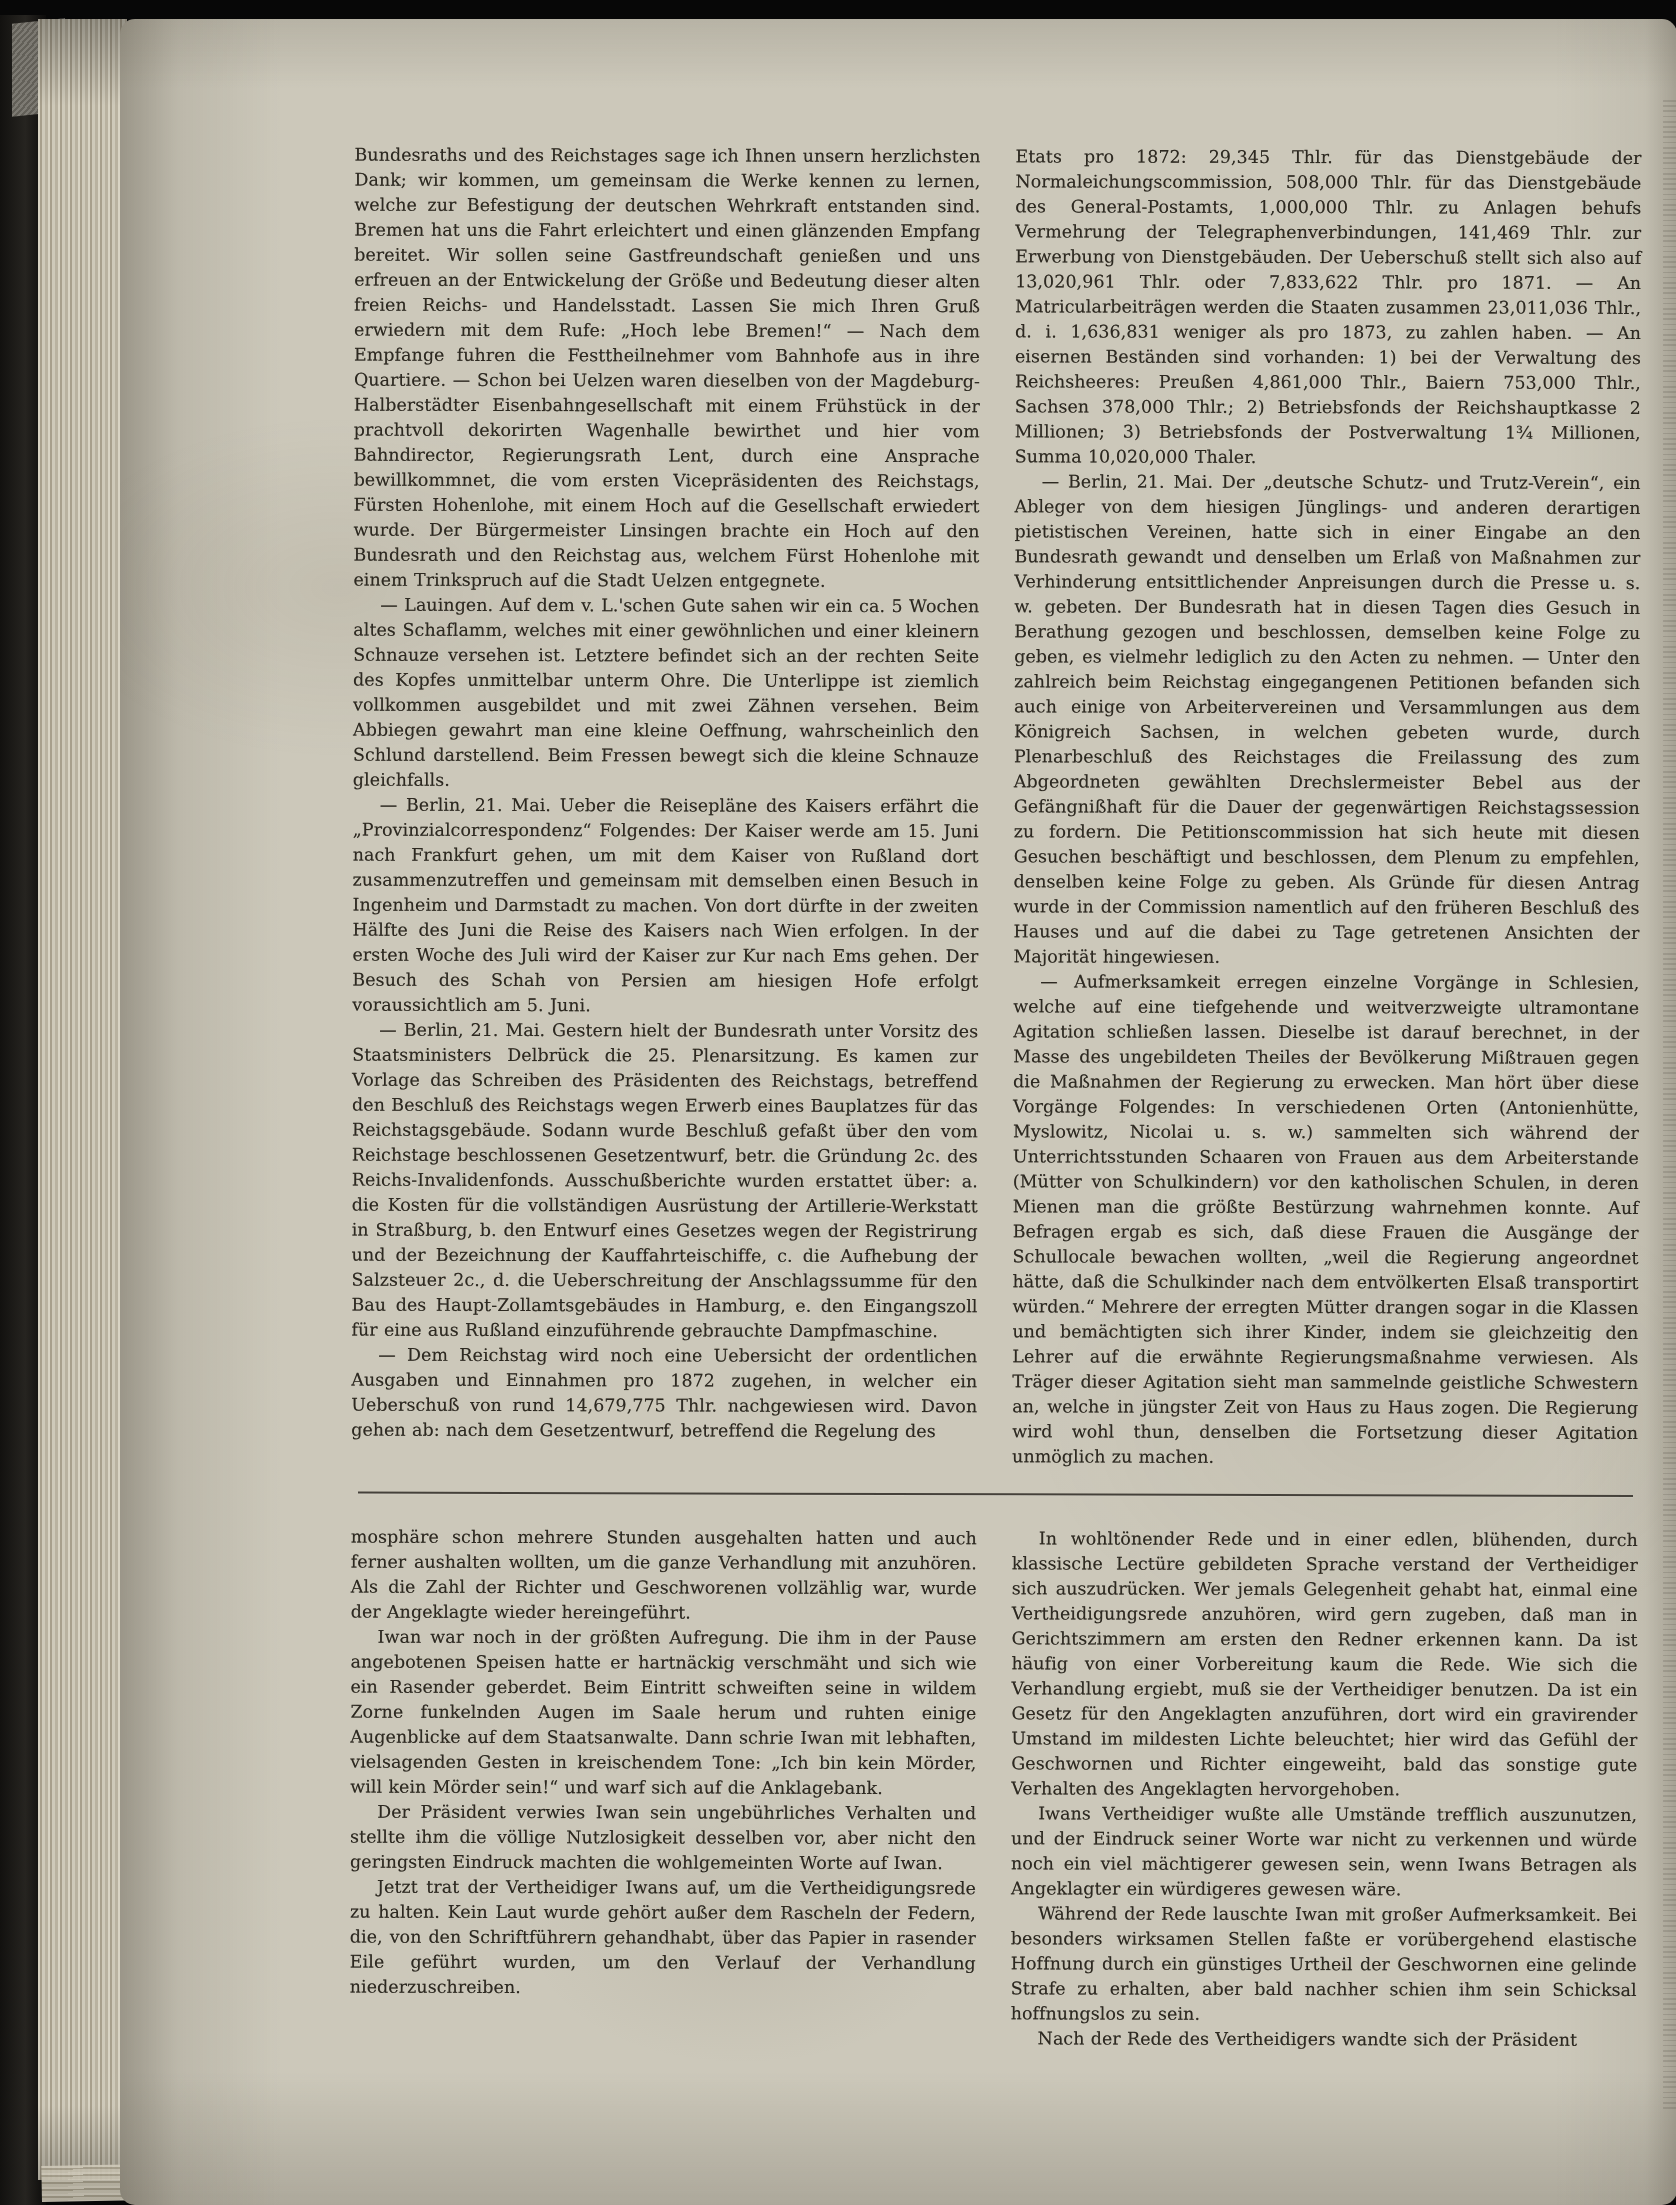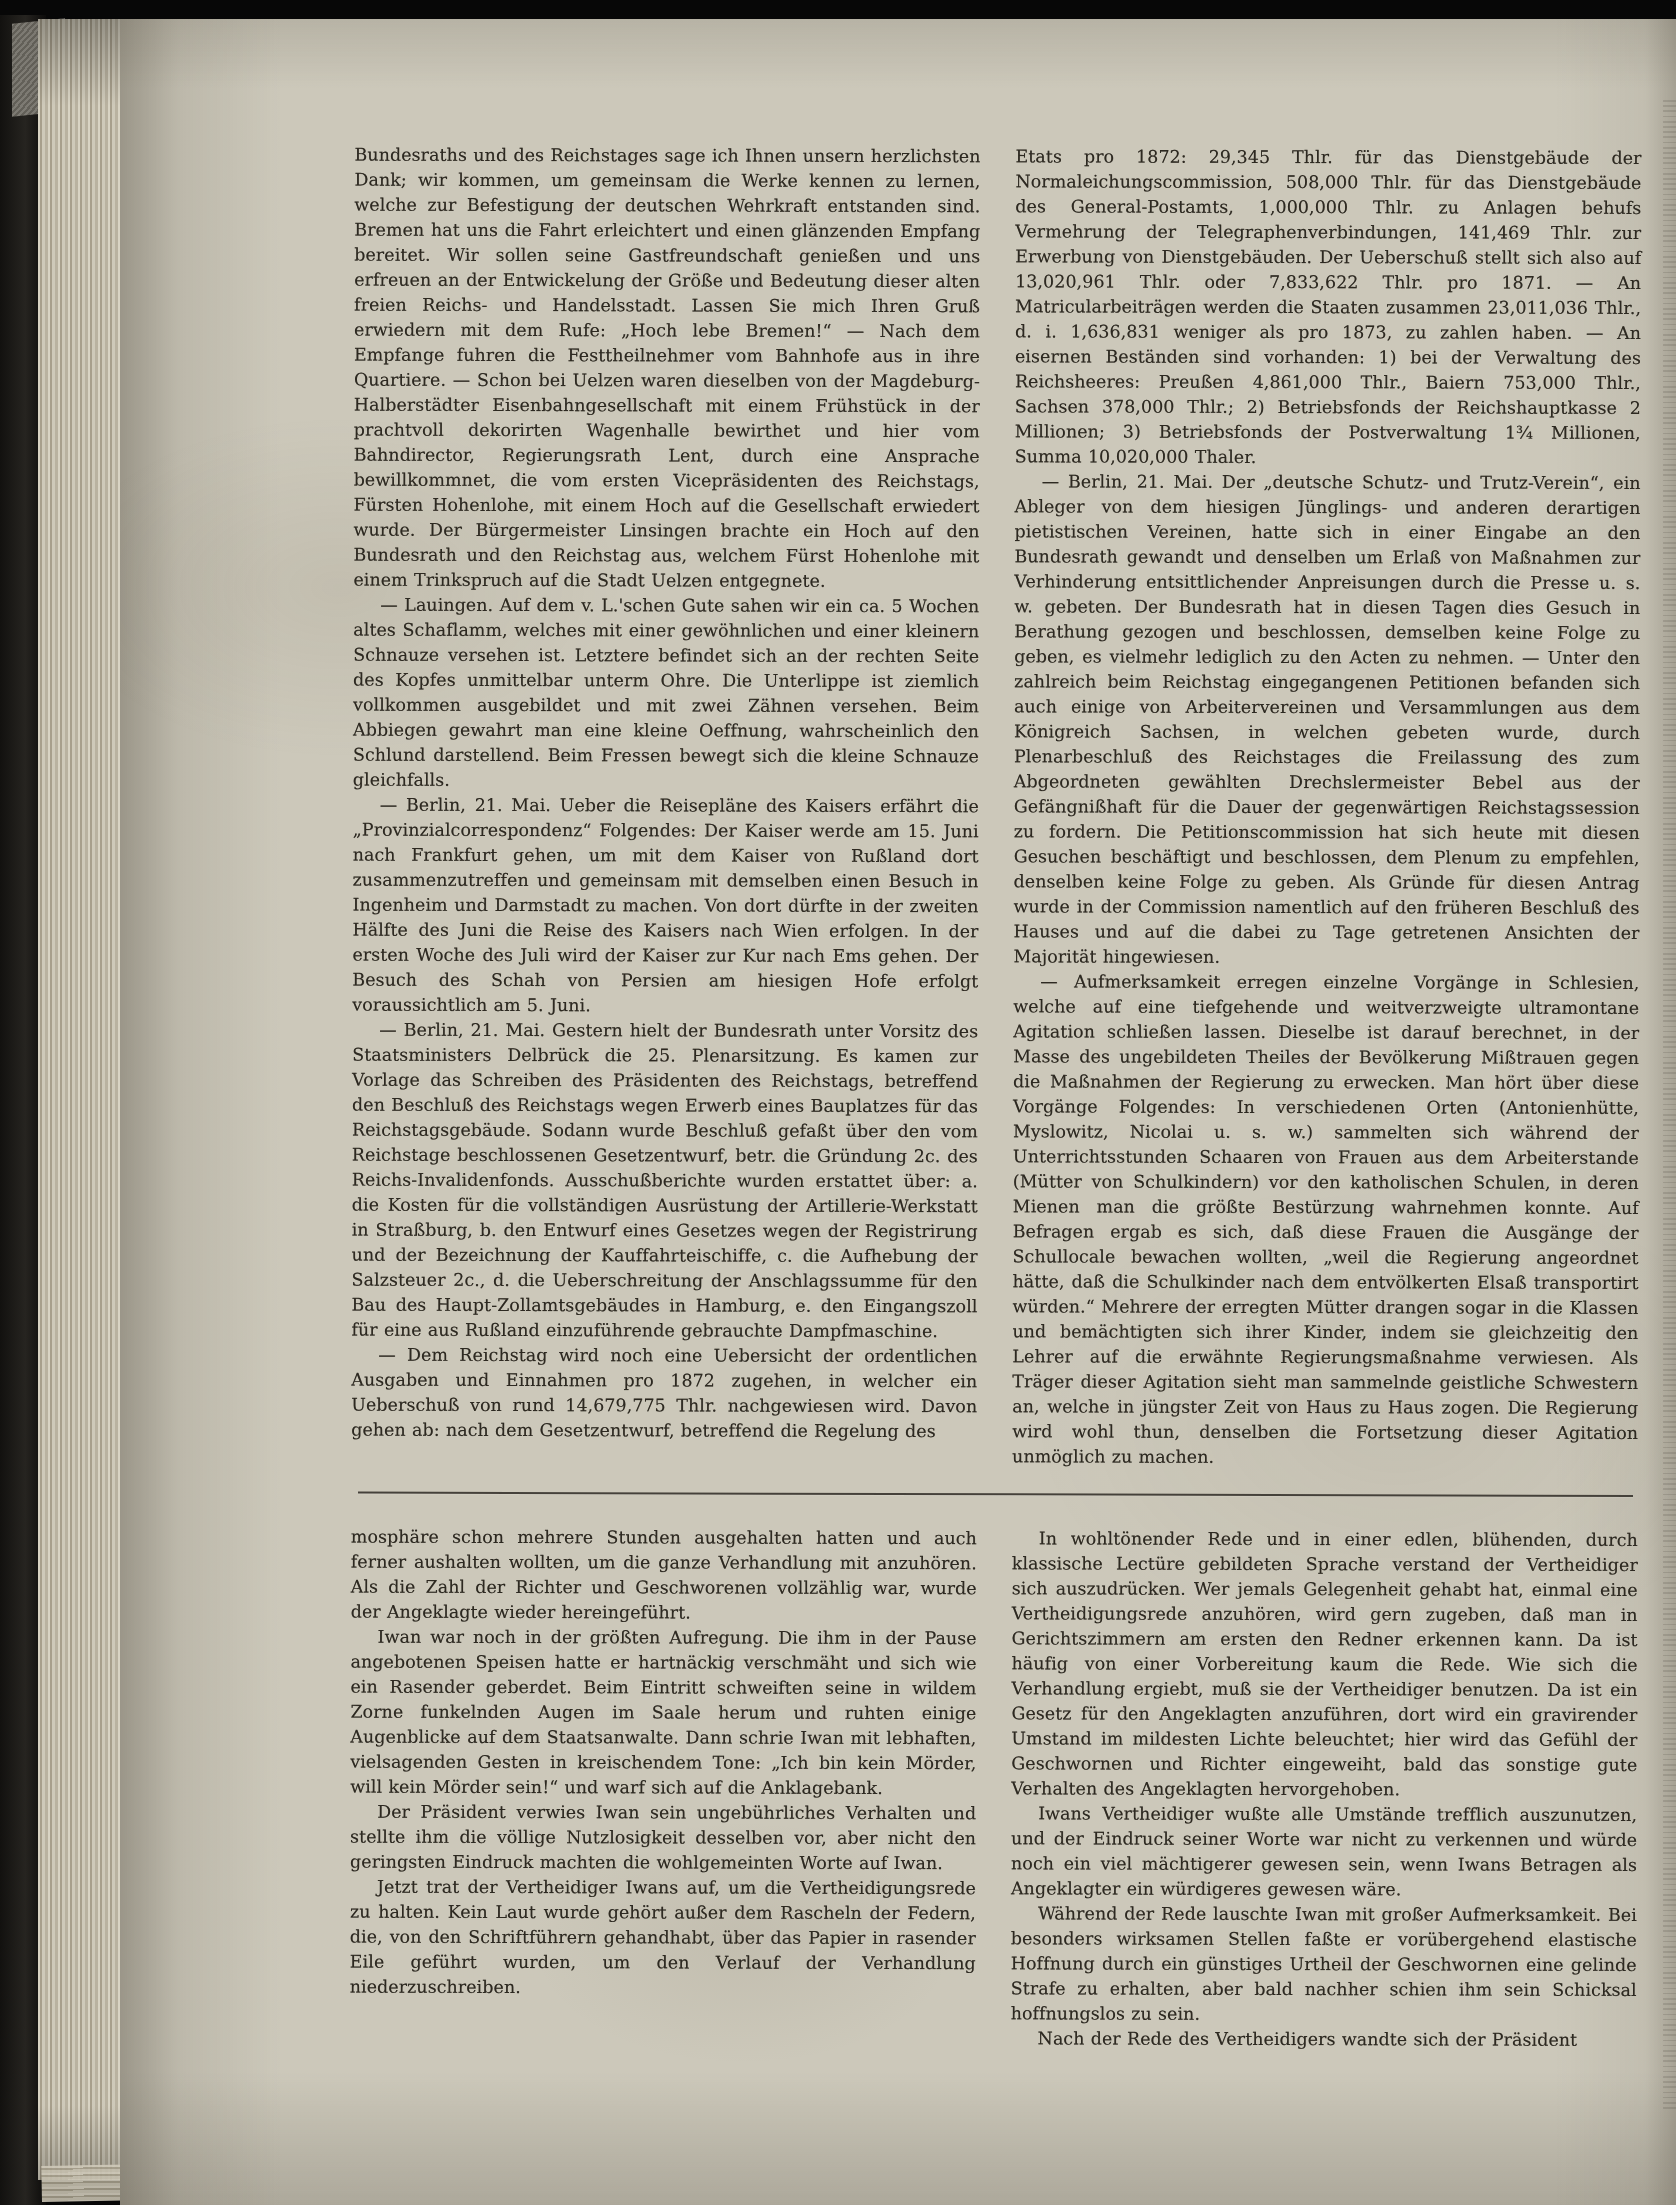--- a/index.html
+++ b/index.html
@@ -36,20 +36,21 @@
 
   
   .paper {
     position: absolute; left: 120px; top: 18.6px; right: 0; bottom: 0;
     background:
       linear-gradient(90deg, rgba(74,68,56,.38) 0, rgba(74,68,56,.12) 58px, rgba(74,68,56,0) 162px),
       linear-gradient(270deg, rgba(74,68,56,.30) 0, rgba(74,68,56,.08) 32px, rgba(74,68,56,0) 122px),
       linear-gradient(0deg, rgba(74,68,56,.24) 0, rgba(74,68,56,0) 133px),
       linear-gradient(180deg, rgba(74,68,56,.16) 0, rgba(74,68,56,0) 70px),
       #ccc8ba;
+    border-radius: 15px;
   }
   .paper::before {
     content: ""; position: absolute; inset: 0; pointer-events: none;
     background:
       radial-gradient(ellipse 406px 244px at 14% 26%, rgba(110,100,80,.10), transparent 70%),
       radial-gradient(ellipse 522px 348px at 82% 64%, rgba(110,100,80,.08), transparent 70%),
       radial-gradient(ellipse 302px 174px at 40% 88%, rgba(110,100,80,.10), transparent 70%);
   }
   .adjacent-page-edge {
     position: absolute; right: 0; top: 81px; bottom: 93px; width: 14px;

